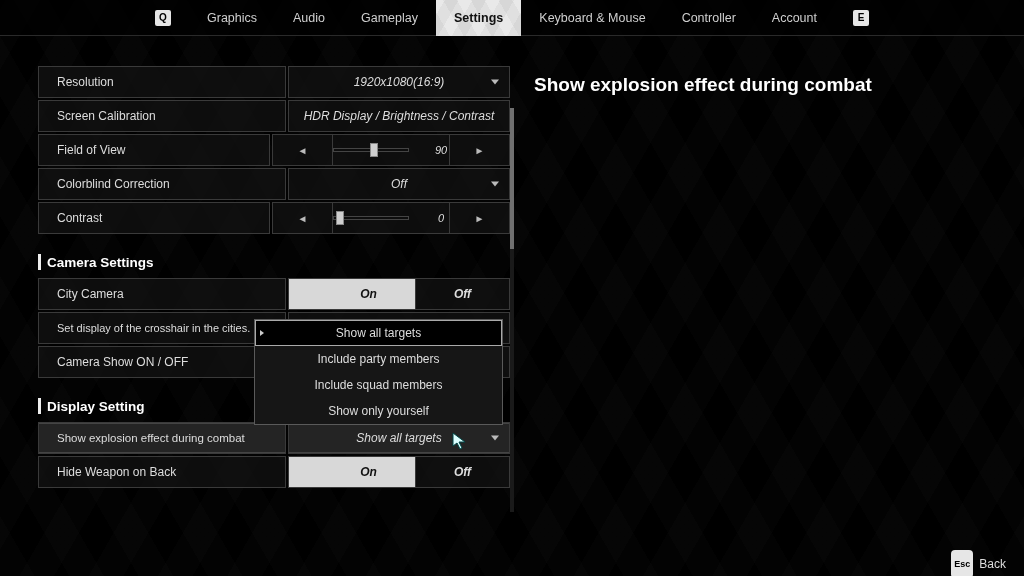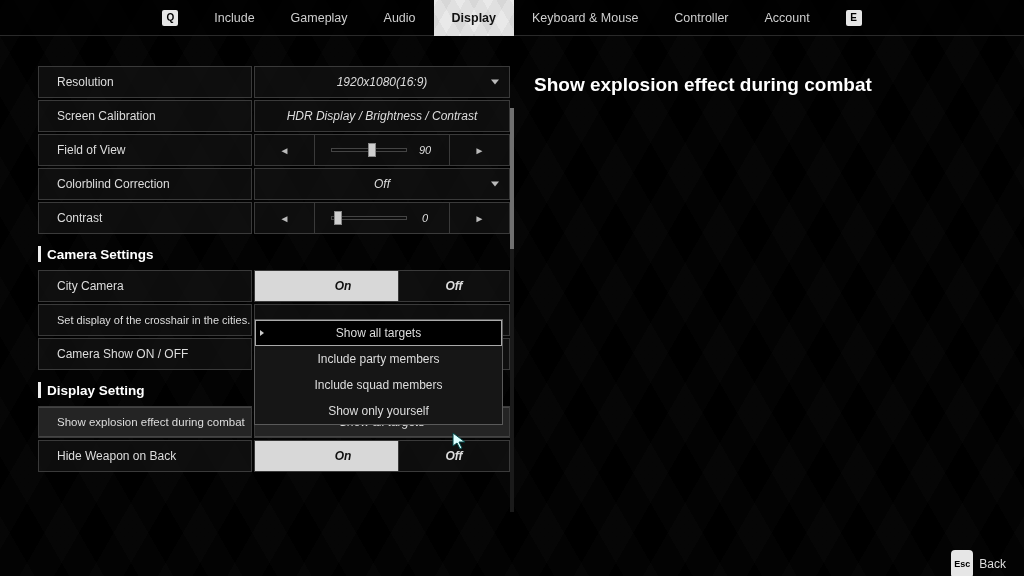--- a/index.html
+++ b/index.html
@@ -83,21 +83,21 @@
     display: flex;
     height: 32px;
     margin-bottom: 2px;
   }
   .row .lab, .row .ctl {
     border: 1px solid #3a3a3a;
     background: rgba(22,22,22,0.6);
     display: flex; align-items: center;
   }
   .row .lab {
-    width: 214px;
+    width: 248px;
     padding-left: 18px;
     font-size: 12px; color: #ddd;
   }
   .row .ctl {
     flex: 1; margin-left: 2px;
     justify-content: center;
     font-size: 12px;
     position: relative;
     font-style: italic;
   }
@@ -117,21 +117,21 @@
   .slider-ctl { display: flex; align-items: center; width: 100%; height: 100%; }
   .arrowbtn {
     width: 60px; height: 100%;
     border-left: 1px solid #3a3a3a; border-right: 1px solid #3a3a3a;
     display: flex; align-items: center; justify-content: center;
     font-size: 10px; color: #bbb;
     cursor: pointer;
   }
   .slider-ctl .arrowbtn:first-child { border-left: none; }
   .slider-ctl .arrowbtn:last-child  { border-right: none; }
-  .slider-mid { flex: 1; display: flex; align-items: center; justify-content: center; gap: 10px; }
+  .slider-mid { flex: 1; display: flex; align-items: center; justify-content: center; gap: 24px; }
   .track {
     width: 76px; height: 4px; background: #0d0d0d;
     box-shadow: inset 0 0 0 1px #444;
     position: relative;
   }
   .thumb {
     position: absolute; top: -5px; width: 8px; height: 14px;
     background: #cfcfcf; border: 1px solid #888;
   }
   .sval { font-size: 11px; color: #ddd; min-width: 16px; text-align: center; }
@@ -142,21 +142,21 @@
     flex: 1; display: flex; align-items: center; justify-content: center;
     font-size: 12px; color: #ddd; font-weight: 600;
     border-right: 1px solid #3a3a3a;
     cursor: pointer;
   }
   .toggle > div:last-child { border-right: none; }
   .toggle > div.on { background: #d8d8d8; color: #111; padding-left: 33px; }
 
   
   .shdr {
-    margin: 12px 0 8px 0;
+    margin: 20px 0 8px 0;
     display: flex; align-items: center; gap: 6px;
     font-size: 13.5px; font-weight: 600; color: #fff;
   }
   .shdr::before { content: ""; width: 3px; height: 16px; background: #eee; }
 
   
   .dd {
     position: absolute;
     left: 254px; top: 283px;
     width: 249px;
@@ -201,24 +201,24 @@
     pointer-events: none;
   }
 </style>
 </head>
 <body>
 
 <div class="bg"></div>
 
 <div class="nav">
   <div class="key">Q</div>
-  <div class="tab">Include</div>
+  <div class="tab">Graphics</div>
+  <div class="tab">Audio</div>
   <div class="tab">Gameplay</div>
-  <div class="tab">Audio</div>
-  <div class="tab active">Display</div>
+  <div class="tab active">Settings</div>
   <div class="tab">Keyboard &amp; Mouse</div>
   <div class="tab">Controller</div>
   <div class="tab">Account</div>
   <div class="key">E</div>
 </div>
 
 <div class="main">
   <div class="left">
 
     <div class="row">

